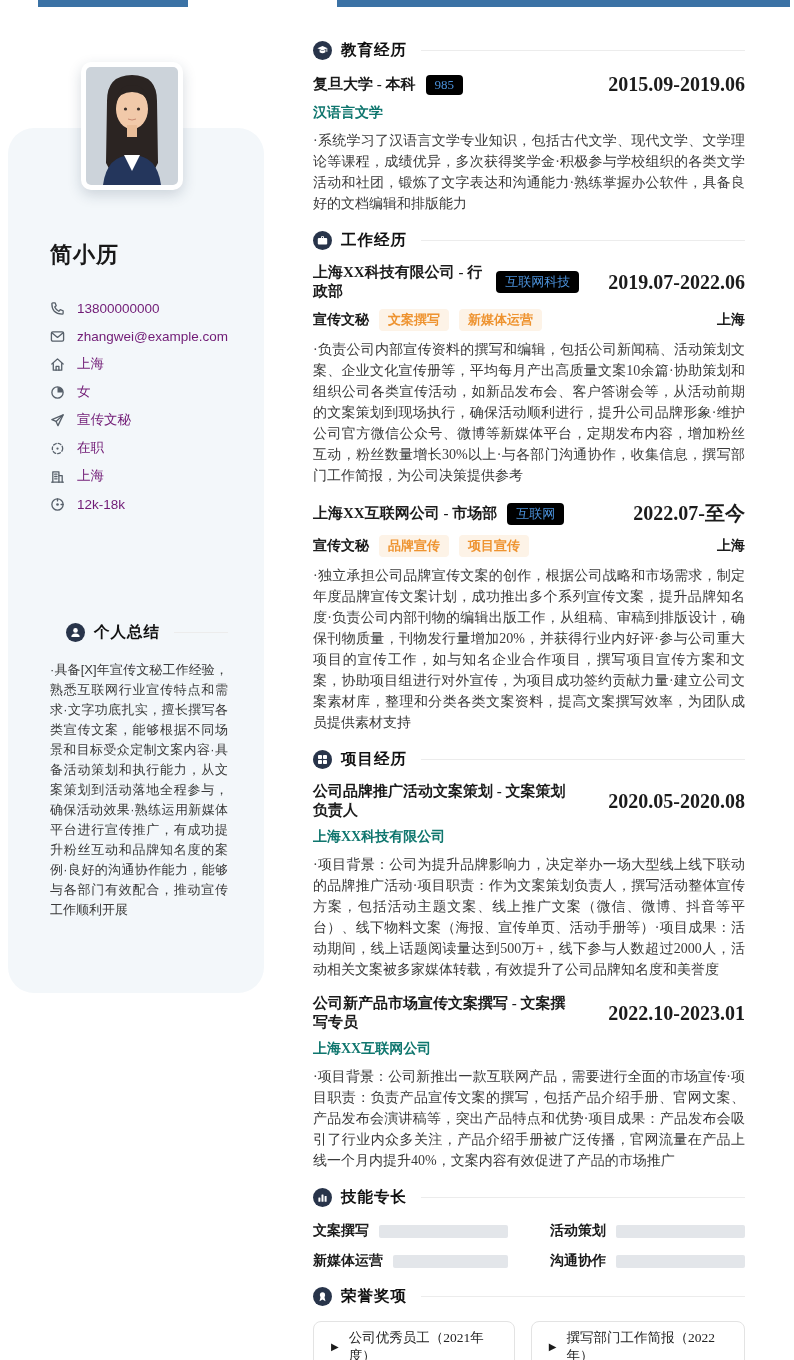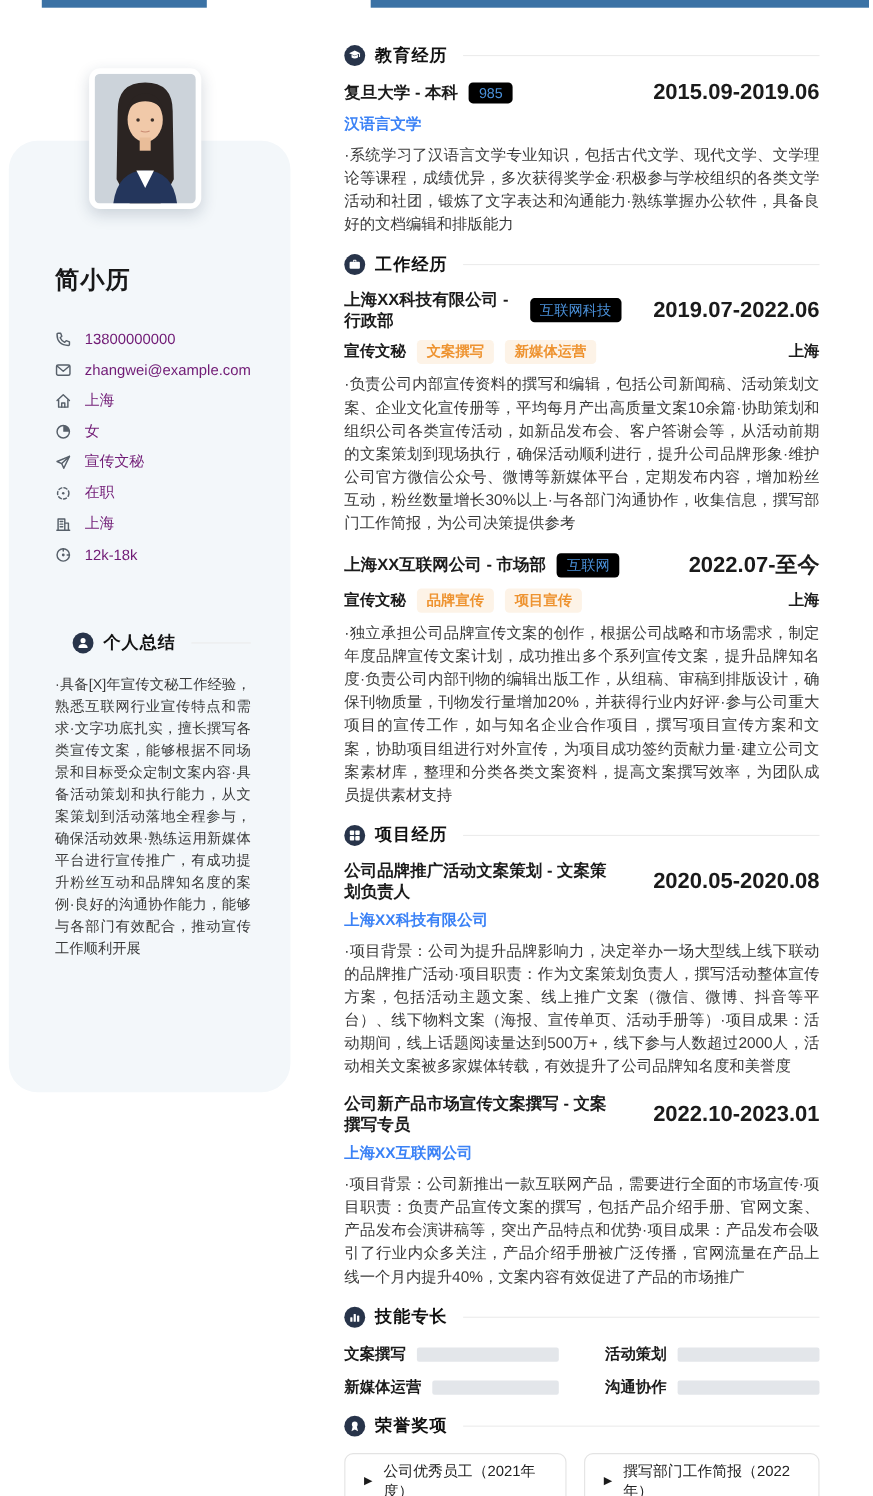--- a/index.html
+++ b/index.html
@@ -22,39 +22,39 @@
   .contacts li { display:flex; align-items:center; height:28px; font-size:13.5px; color:#701a75; }
   .ci { width:15px; height:15px; margin-right:12px; display:inline-flex; align-items:center; justify-content:center; flex:0 0 15px; }
   .ci svg { width:15px; height:15px; stroke:#57606a; fill:none; stroke-width:1.4; stroke-linecap:round; stroke-linejoin:round; }
 
   .sec-head { display:flex; align-items:center; }
   .sec-ic { width:19px; height:19px; border-radius:50%; background:#28344a; display:inline-flex; align-items:center; justify-content:center; margin-right:9px; flex:0 0 19px; }
   .sec-ic svg { width:11px; height:11px; fill:#fff; }
   .sec-title { font-size:15.5px; font-weight:bold; color:#111; letter-spacing:1px; white-space:nowrap; }
   .sec-line { flex:1; height:1px; background:#ececec; margin-left:14px; }
 
-  .summary-head { margin-top:56px;padding-left:16px; }
+  .summary-head { margin-top:104px;padding-left:16px; }
   .summary-text { margin-top:17px; font-size:13px; line-height:20px; color:#3a3a3a; text-align:justify; }
 
   
   .main { position:absolute; left:313px; top:0; width:432px; padding-top:40px; }
-  .section { margin-bottom:16px; }
+  .section { margin-bottom:16px;font-family:Liberation Serif, serif; }
   .sec-head.main-head { margin-bottom:10px; }
 
   .row { display:flex; align-items:center; justify-content:space-between;gap:29px; }
   .row-left { display:flex; align-items:center; gap:10px; }
   .entry-title { font-size:15px; font-weight:bold; color:#1b1b1b; }
   .date { font-size:20px; font-weight:bold; color:#1b1b1b; white-space:nowrap; }
   .badge-blue { background:#000000; color:#4a90d9; font-size:13px; padding:2px 9px; border-radius:4px; white-space:nowrap; }
   .tag-orange { background:#fdf3e7; color:#ee9330; font-size:13px; font-weight:bold; padding:2px 9px; border-radius:4px; white-space:nowrap; }
   .head-row { margin-top:12px; }
   .meta-row { margin-top:8px; }
   .role { font-size:14px; font-weight:bold; color:#1b1b1b; }
   .loc { font-size:14px; font-weight:bold; color:#1b1b1b; }
-  .major { margin-top:8px; font-size:14px; font-weight:bold; color:#3b82f6; }
+  .major { margin-top:8px; font-size:14px; font-weight:bold; color:#0f766e; }
   .desc { margin-top:8px; font-size:14px; line-height:21px; color:#3a3a3a; text-align:justify; }
   .job + .job, .proj + .proj { margin-top:14px; }
 
   
   .skill-grid { display:grid; grid-template-columns:1fr 1fr; column-gap:42px; row-gap:12px; margin-top:14px; }
   .skill { display:flex; align-items:center; }
   .skill-label { font-size:14px; font-weight:bold; color:#1b1b1b; margin-right:10px; white-space:nowrap; }
   .skill-track { flex:1; height:13px; background:#e3e6ea; border-radius:2px; position:relative; overflow:hidden; }
   .skill-fill { height:100%; background:#3b72a5; clip-path:polygon(0 0,100% 0,calc(100% - 7px) 100%,0 100%); }
 

